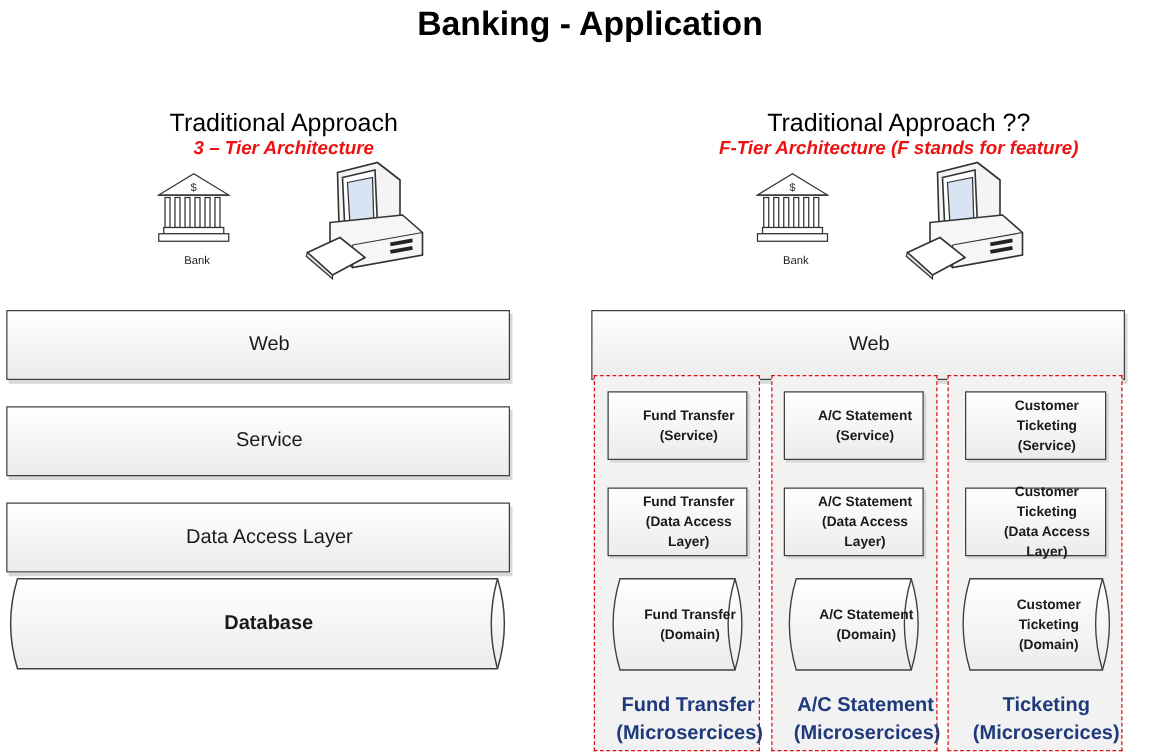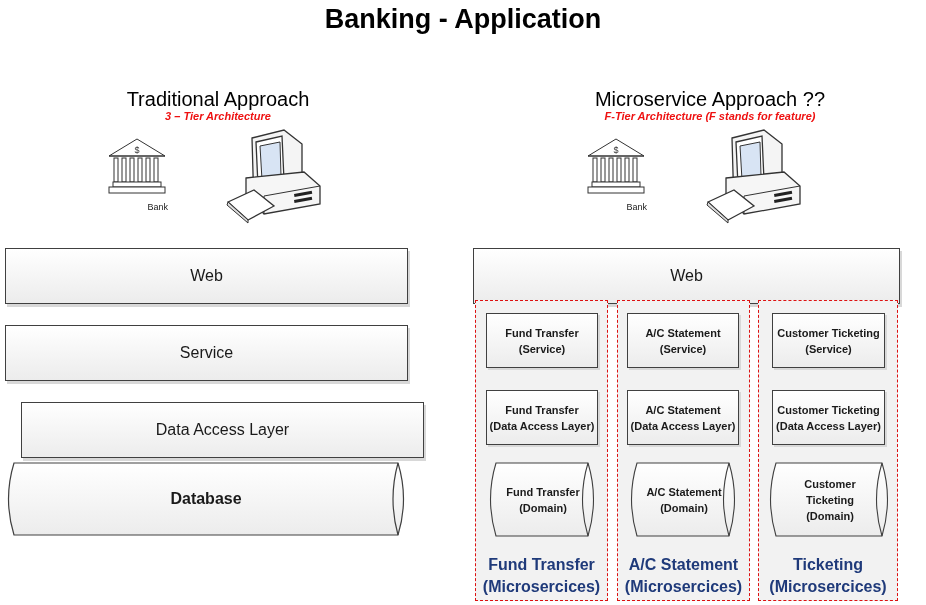--- a/index.html
+++ b/index.html
@@ -1,21 +1,21 @@
 <!DOCTYPE html>
 <html><head>
 <meta charset="utf-8">
 <style>
   * { box-sizing: border-box; margin: 0; padding: 0; }
   html, body { width: 926px; height: 605px; background: #ffffff; overflow: hidden; }
   body { position: relative; font-family: "Liberation Sans", "DejaVu Sans", sans-serif; color: #000; }
-  .abs { position: absolute; }
+  .abs { position: absolute; padding-left: 18px; }
   .main-title { left: 0; width: 926px; top: 4px; text-align: center; font-size: 27px; font-weight: bold; }
   .sec-title { font-size: 20px; font-weight: normal; text-align: center; }
-  .sec-sub { font-size: 11px; font-weight: bold; font-style: italic; color: #ee1111; text-align: center; }
+  .sec-sub { font-size: 15px; font-weight: bold; font-style: italic; color: #ee1111; text-align: center; }
   .layer {
     border: 1.3px solid #404040;
     background: linear-gradient(#ffffff, #ececec);
     box-shadow: 2px 3px 0 #d8d8d8;
     display: flex; align-items: center; justify-content: center;
     font-size: 16px; color: #1a1a1a; margin-top: 12px;
   }
   .svc {
     border: 1.3px solid #404040;
     background: linear-gradient(#ffffff, #ececec);
@@ -74,38 +74,38 @@
     <polygon points="4,74 24,92 24,95 3,77" fill="#ddd" stroke="#333"></polygon>
   </svg>
 </div>
 
 <div class="abs layer" style="left:5px;top:236px;width:403px;height:56px;">
   <span>Web</span>
 </div>
 <div class="abs layer" style="left:5px;top:313px;width:403px;height:56px;">
   <span>Service</span>
 </div>
-<div class="abs layer" style="left:21px;top:390px;width:403px;height:56px;">
+<div class="abs layer" style="left:5px;top:390px;width:403px;height:56px;">
   <span>Data Access Layer</span>
 </div>
 <div class="abs cyl" style="left:2px;top:462px;width:408px;height:74px;font-size:16px;color:#1a1a1a;">
   <svg width="410" height="76" viewBox="0 0 410 76">
     <defs>
         <linearGradient id="g1" x1="0" y1="0" x2="0" y2="1">
           <stop offset="0" stop-color="#fff"></stop>
           <stop offset="1" stop-color="#ececec"></stop>
         </linearGradient>
       </defs>
     <path d="M12,1 L396,1 Q407,37 396,73 L12,73 Q1,37 12,1 Z" fill="url(#g1)" stroke="#404040" stroke-width="1.2"></path>
     <path d="M396,1 Q386,37 396,73" fill="none" stroke="#404040" stroke-width="1.2"></path>
   </svg>
   <span>Database</span>
 </div>
 
-<div class="abs sec-title" style="left:520px;width:380px;top:88px;">Microservice Approach ??</div>
+<div class="abs sec-title" style="left:520px;width:380px;top:88px;">Traditional Approach ??</div>
 <div class="abs sec-sub" style="left:520px;width:380px;top:110px;">F-Tier Architecture (F stands for feature)</div>
 
 <div class="abs" style="left:585px;top:136px;width:62px;height:78px;">
   <svg width="62" height="62" viewBox="0 0 62 62">
     <polygon points="3,20 31,3 59,20" fill="#fff" stroke="#333" stroke-width="1"></polygon>
     <line x1="3" y1="20" x2="59" y2="20" stroke="#333"></line>
     <text x="31" y="17" font-size="9" text-anchor="middle" fill="#333" font-family="Liberation Sans, sans-serif">$</text>
     <g stroke="#333" fill="#fff">
       <rect x="8" y="22" width="4" height="24"></rect>
       <rect x="16" y="22" width="4" height="24"></rect>

